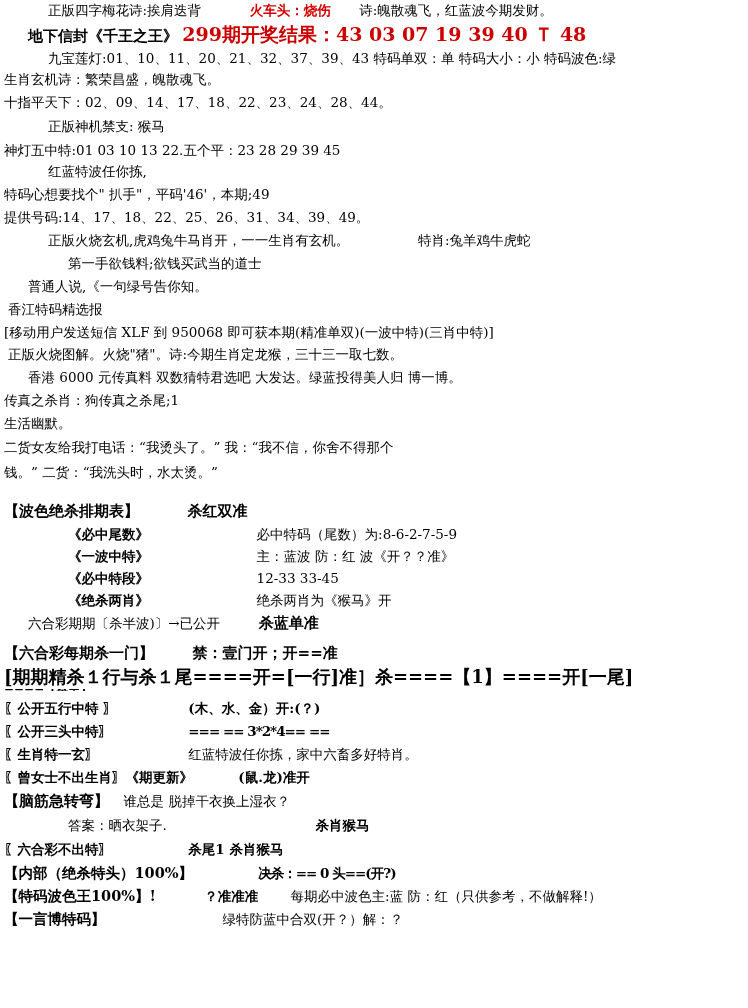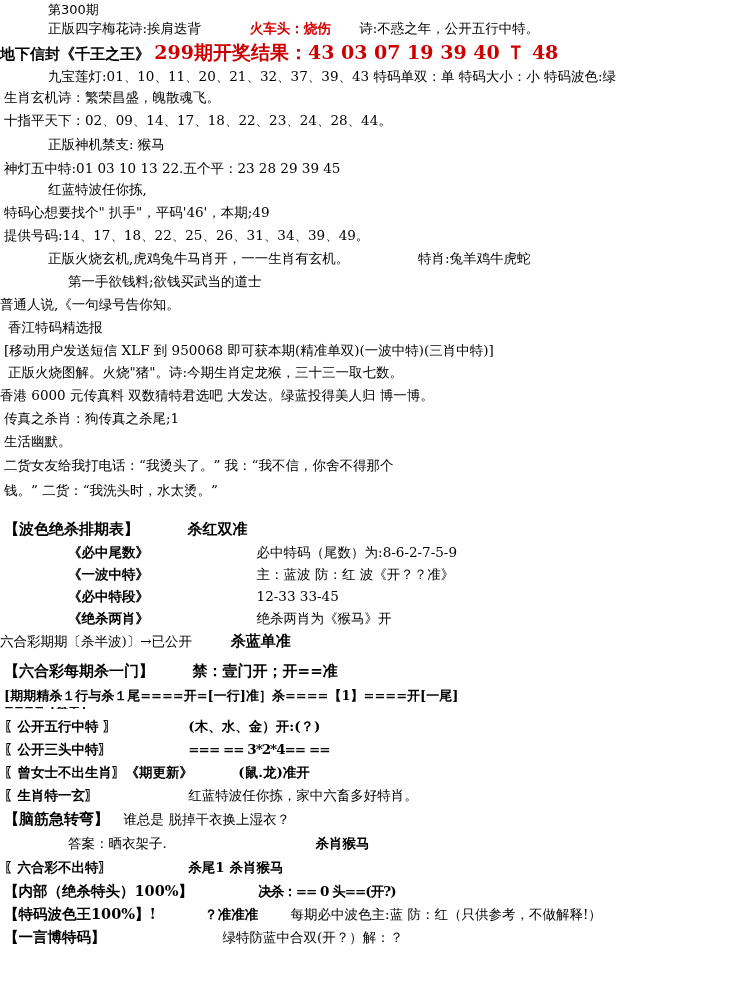--- a/index.html
+++ b/index.html
@@ -24,21 +24,21 @@
   }
   .ln {
     display: block;
     height: 20px;
     line-height: 20px;
     white-space: nowrap;
     overflow: visible;
   }
   .ind1 { padding-left: 48px; }
   .ind2 { padding-left: 8px; }
-  .ind3 { }
+  .ind3 { padding-left: 28px; }
   .ind4 { padding-left: 68px; }
   .ind0 { padding-left: 4px; }
   .redb { color: #d40000; font-weight: bold; }
   .b { font-weight: bold; }
   .serif { font-family: "DejaVu Serif", "Liberation Serif", serif; }
   .w6 { display:inline-block; width: 6px; }
   .w20 { display:inline-block; width: 20px; }
   .w30 { display:inline-block; width: 30px; }
   .w40 { display:inline-block; width: 40px; }
   .w60 { display:inline-block; width: 60px; }
@@ -55,30 +55,27 @@
     font-size: 19px;
     letter-spacing: 0px;
   }
   .blk { display:inline-block; }
 </style>
 </head>
 <body>
 
 <div class="page">
 
-  <div class="ln ind1" style="height:18px;line-height:18px;">
-    <span class="hdr-num">第300期</span>
-  </div>
 
   <div class="ln ind1" style="height:21px;line-height:21px;">
     <span class="serif">正版四字梅花诗:挨肩迭背</span>
     <span class="w40"></span>
     <span class="redb serif">火车头：烧伤</span>
     <span class="w20"></span>
-    <span class="serif">诗:不惑之年，公开五行中特。</span>
+    <span class="serif">诗:魄散魂飞，红蓝波今期发财。</span>
   </div>
 
   <div class="ln ind3" style="height:26px;line-height:26px;">
     <span class="b serif" style="font-size:15px;">地下信封《千王之王》</span>
     <span class="title-red serif">299期开奖结果：43 03 07 19 39 40 Ｔ 48</span>
   </div>
 
   <div class="ln ind0" style="height:22px;line-height:22px;margin-left:44px;">
     <span class="serif">九宝莲灯:01、10、11、20、21、32、37、39、43 特码单双：单  特码大小：小  特码波色:绿</span>
   </div>
@@ -199,47 +196,47 @@
 
   <div class="spacer4"></div>
 
   <div class="ln ind0" style="height:24px;line-height:24px;">
     <span class="b serif" style="font-size:15px;">【六合彩每期杀一门】</span>
     <span class="w30"></span>
     <span class="b serif" style="font-size:15px;">禁：壹门开；开==准</span>
   </div>
 
   <div class="ln ind0" style="height:24px;line-height:24px;">
-    <span class="b serif" style="font-size:13px;">[期期精杀１行与杀１尾====开=[一行]准］杀====【1】====开[一尾]</span>
+    <span class="b serif" style="font-size:18px;">[期期精杀１行与杀１尾====开=[一行]准］杀====【1】====开[一尾]</span>
   </div>
 
   <div class="ln ind0" style="height:2px;line-height:2px;overflow:hidden;">
     <span class="b serif tiny">====【杀土】</span>
   </div>
 
   <div class="spacer4"></div>
 
   <div class="ln ind0" style="height:23px;line-height:23px;">
     <span class="b serif blk" style="width:180px;">〖公开五行中特 〗</span>
     <span class="serif b">(木、水、金）开:(？)</span>
   </div>
 
   <div class="ln ind0" style="height:23px;line-height:23px;">
     <span class="b serif blk" style="width:180px;">〖公开三头中特〗</span>
     <span class="serif b eq">===  ==  3*2*4==  ==</span>
   </div>
 
   <div class="ln ind0" style="height:23px;line-height:23px;">
+    <span class="b serif blk" style="width:180px;">〖生肖特一玄〗</span>
+    <span class="serif">红蓝特波任你拣，家中六畜多好特肖。</span>
+  </div>
+
+  <div class="ln ind0" style="height:23px;line-height:23px;">
     <span class="b serif blk" style="width:230px;">〖曾女士不出生肖〗《期更新》</span>
     <span class="serif b">(鼠.龙)准开</span>
-  </div>
-
-  <div class="ln ind0" style="height:23px;line-height:23px;">
-    <span class="b serif blk" style="width:180px;">〖生肖特一玄〗</span>
-    <span class="serif">红蓝特波任你拣，家中六畜多好特肖。</span>
   </div>
 
 
   <div class="ln ind0" style="height:24px;line-height:24px;">
     <span class="b serif" style="font-size:15px;">【脑筋急转弯】</span>
     <span class="w6"></span>
     <span class="serif">谁总是 脱掉干衣换上湿衣？</span>
   </div>
 
   <div class="ln ind4" style="height:24px;line-height:24px;">

